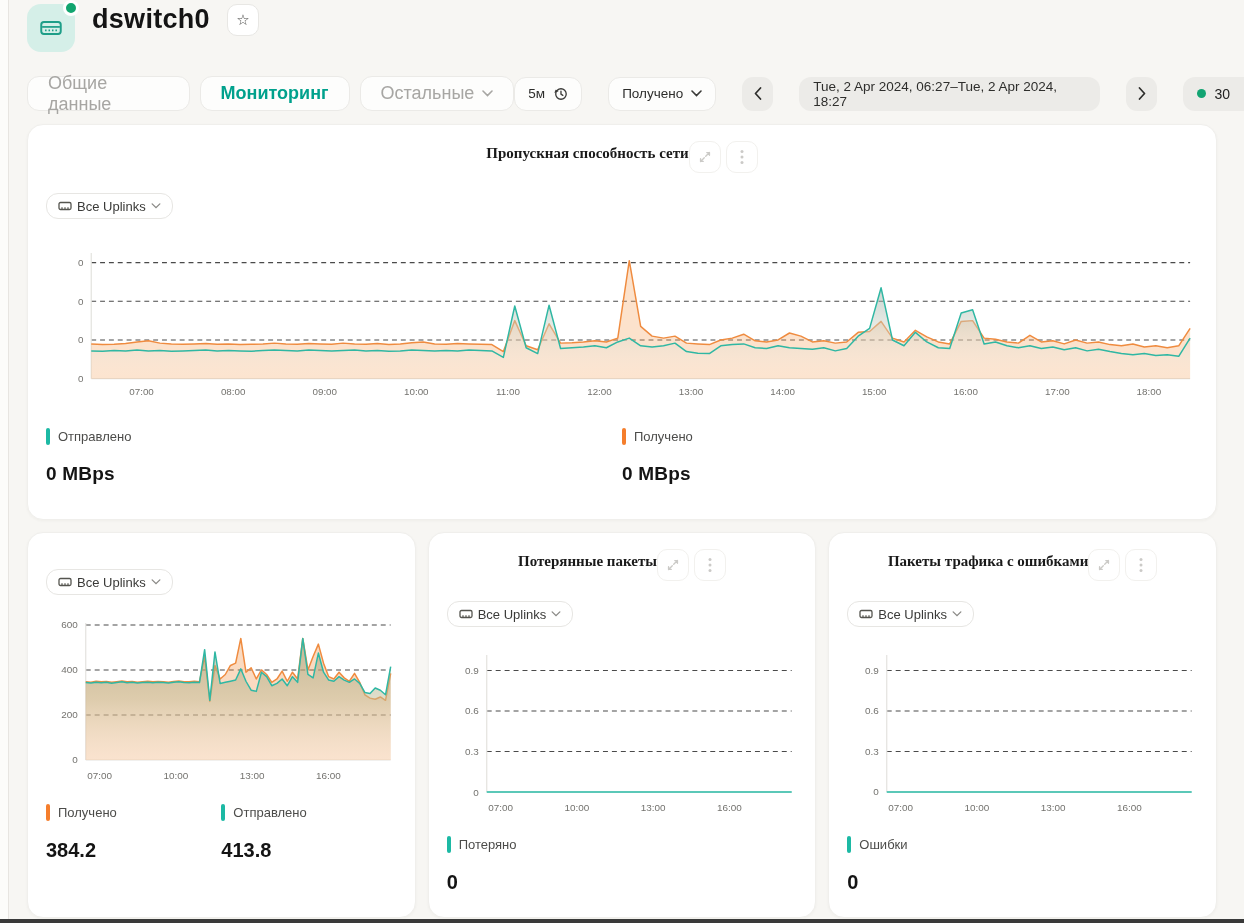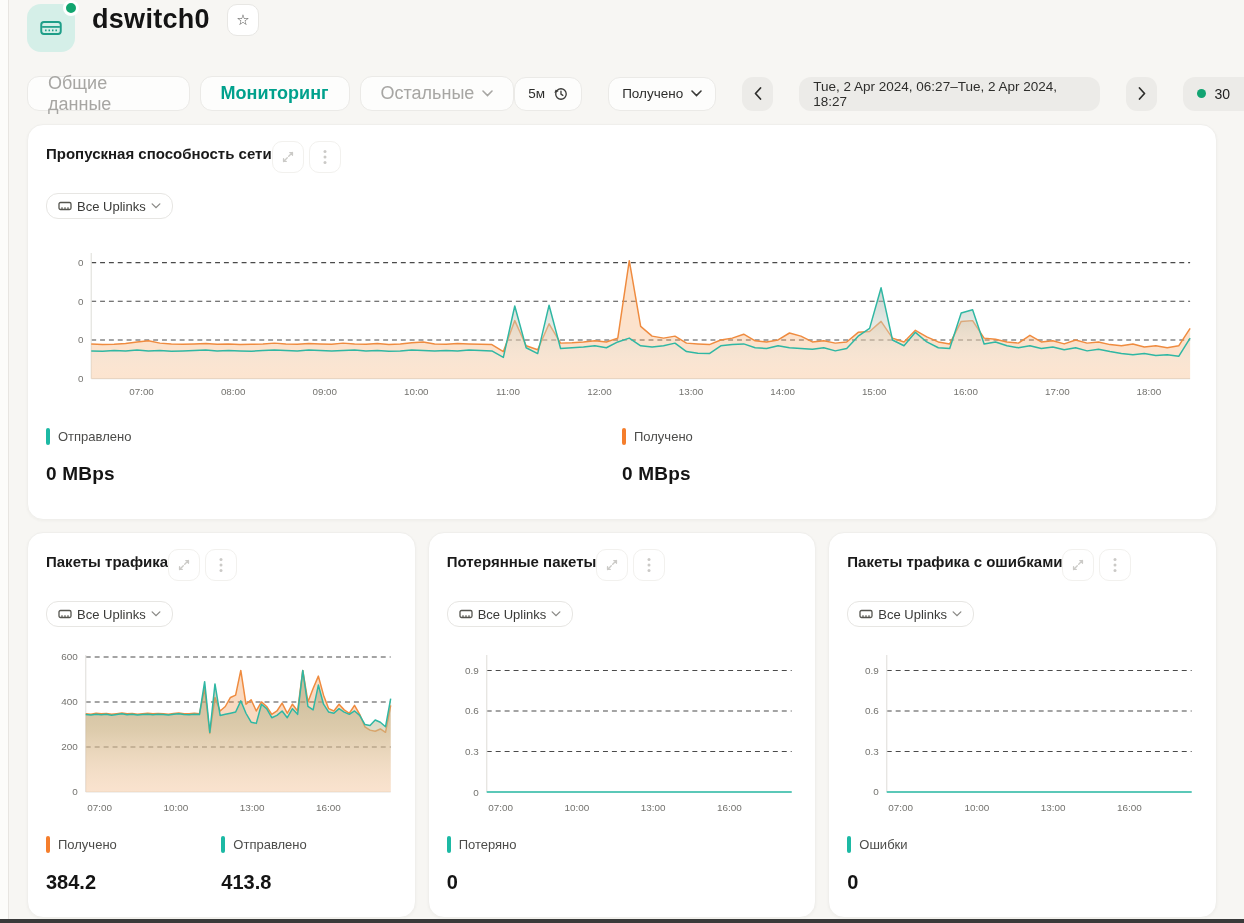--- a/index.html
+++ b/index.html
@@ -44,21 +44,21 @@
     display:flex; align-items:center; justify-content:center; cursor:pointer; }
   .refresh-pill { background:#ECEBE8; border-radius:12px 0 0 12px; height:34px;
     display:flex; align-items:center; gap:8px; padding:0 14px; margin-right:-27px;
     font-size:14px; color:#222; cursor:pointer; }
   .green-dot { width:9px; height:9px; border-radius:50%; background:#12A472; display:inline-block; }
 
   
   .card { background:#FFFFFF; border:1px solid #F0EFEC; border-radius:16px;
     box-shadow:0 1px 3px rgba(40,40,35,0.04); padding:16px 18px; }
   .card-main { margin-top:13px; height:396px; }
-  .card-head { display:flex; align-items:flex-start; justify-content:flex-start; }
+  .card-head { display:flex; align-items:flex-start; justify-content:center;font-family:Liberation Serif, serif; }
   .card-title { font-size:15px; font-weight:700; color:#1A1A1A; padding-top:4px; }
   .card-actions { display:flex; gap:5px; }
   .icon-btn { width:32px; height:32px; border-radius:10px; background:#FFFFFF;
     border:1px solid #F2F1EE; display:flex; align-items:center; justify-content:center;
     cursor:pointer; }
   .filter-pill { margin-top:20px; display:inline-flex; align-items:center; gap:5px;
     height:26px; padding:0 11px; border:1px solid #E7E6E3; border-radius:12px;
     font-size:13px; color:#3A3A38; cursor:pointer; background:#FFF; }
 
   .chart-main { margin-top:28px; width:100%; display:block; }
@@ -228,37 +228,20 @@
           <span class="legend-label">Получено</span>
         </div>
         <div class="legend-value">0 MBps</div>
       </div>
     </div>
   </div>
 
   <div class="grid3">
 
     <div class="card card-sm">
-      <div class="card-head">
-        <div class="card-title">Пакеты трафика</div>
-        <div class="card-actions">
-          <div class="icon-btn">
-            <svg width="16" height="16" viewBox="0 0 18 18">
-              <path d="M11 4h3v3 M14 4l-4.2 4.2 M7 14H4v-3 M4 14l4.2-4.2" fill="none" stroke="#CBCAC7" stroke-width="1.5" stroke-linecap="round"></path>
-            </svg>
-          </div>
-          <div class="icon-btn">
-            <svg width="4" height="16" viewBox="0 0 4 16">
-              <circle cx="2" cy="2.5" r="1.5" fill="#CBCAC7"></circle>
-                <circle cx="2" cy="8" r="1.5" fill="#CBCAC7"></circle>
-                <circle cx="2" cy="13.5" r="1.5" fill="#CBCAC7"></circle>
-            </svg>
-          </div>
-        </div>
-      </div>
       <div class="filter-pill">
         <svg width="14" height="12" viewBox="0 0 14 12">
           <rect x="1" y="2.5" width="12" height="7" rx="1.5" fill="none" stroke="#55554F" stroke-width="1.3"></rect>
           <path d="M4 7.2v2 M7 7.2v2 M10 7.2v2" stroke="#55554F" stroke-width="1.2"></path>
         </svg>
         <span>Все Uplinks</span>
         <svg width="10" height="6" viewBox="0 0 11 7">
           <polyline points="1,1 5.5,5.5 10,1" fill="none" stroke="#8A8986" stroke-width="1.5" stroke-linecap="round"></polyline>
         </svg>
       </div>

